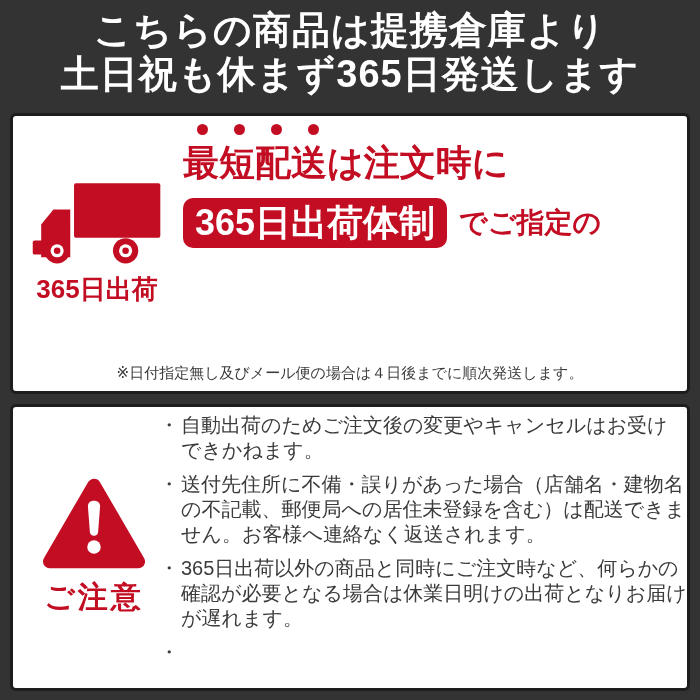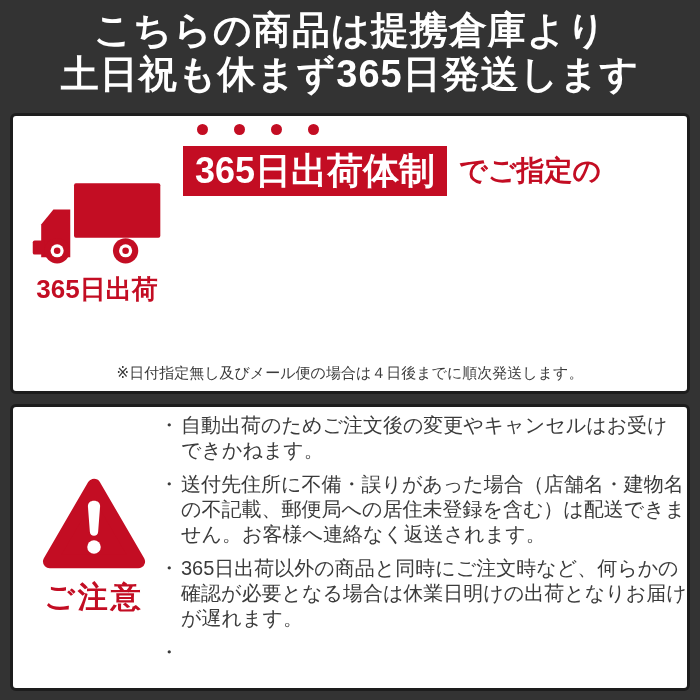--- a/index.html
+++ b/index.html
@@ -30,21 +30,21 @@
   .truck-col{position:absolute;left:6px;top:64px;width:156px;text-align:center;}
   .truck-label{margin-top:2px;font-size:26px;font-weight:bold;color:var(--red);white-space:nowrap;}
 
   .ship-text{position:absolute;left:170px;top:8px;}
   .dots{display:flex;gap:26px;padding-left:14px;height:12px;margin-bottom:2px;}
   .dots i{width:11px;height:11px;border-radius:50%;background:var(--red);}
   .red-heading{font-size:36px;font-weight:bold;color:var(--red);line-height:50px;white-space:nowrap;}
   .hl-row{margin-top:10px;display:flex;align-items:center;gap:12px;white-space:nowrap;}
   .hl{
     background:var(--red);color:#ffffff;font-size:36px;font-weight:bold;
-    padding:7px 12px;line-height:1;display:inline-block;
+    padding:7px 12px;line-height:1;display:inline-block;border-radius:10px;
   }
   .hl-after{font-size:28px;font-weight:bold;color:var(--red);line-height:1;}
   .line3{margin-top:6px;}
   .note{
     position:absolute;left:0;right:0;bottom:8px;text-align:center;
     font-size:15px;color:#3b3b3b;white-space:nowrap;
   }
 
   
   .caution-col{position:absolute;left:22px;top:68px;width:118px;text-align:center;}
@@ -89,20 +89,21 @@
       <div class="truck-label">365日出荷</div>
     </div>
 
     <div class="ship-text">
       <div class="dots">
         <i></i>
         <i></i>
         <i></i>
         <i></i>
       </div>
+      <div class="red-heading">最短配送は注文時に</div>
       <div class="hl-row">
         <span class="hl">365日出荷体制</span>
         <span class="hl-after">でご指定の</span>
       </div>
     </div>
 
     <div class="note">※日付指定無し及びメール便の場合は４日後までに順次発送します。</div>
   </section>
 
   <section class="panel panel-caution">

